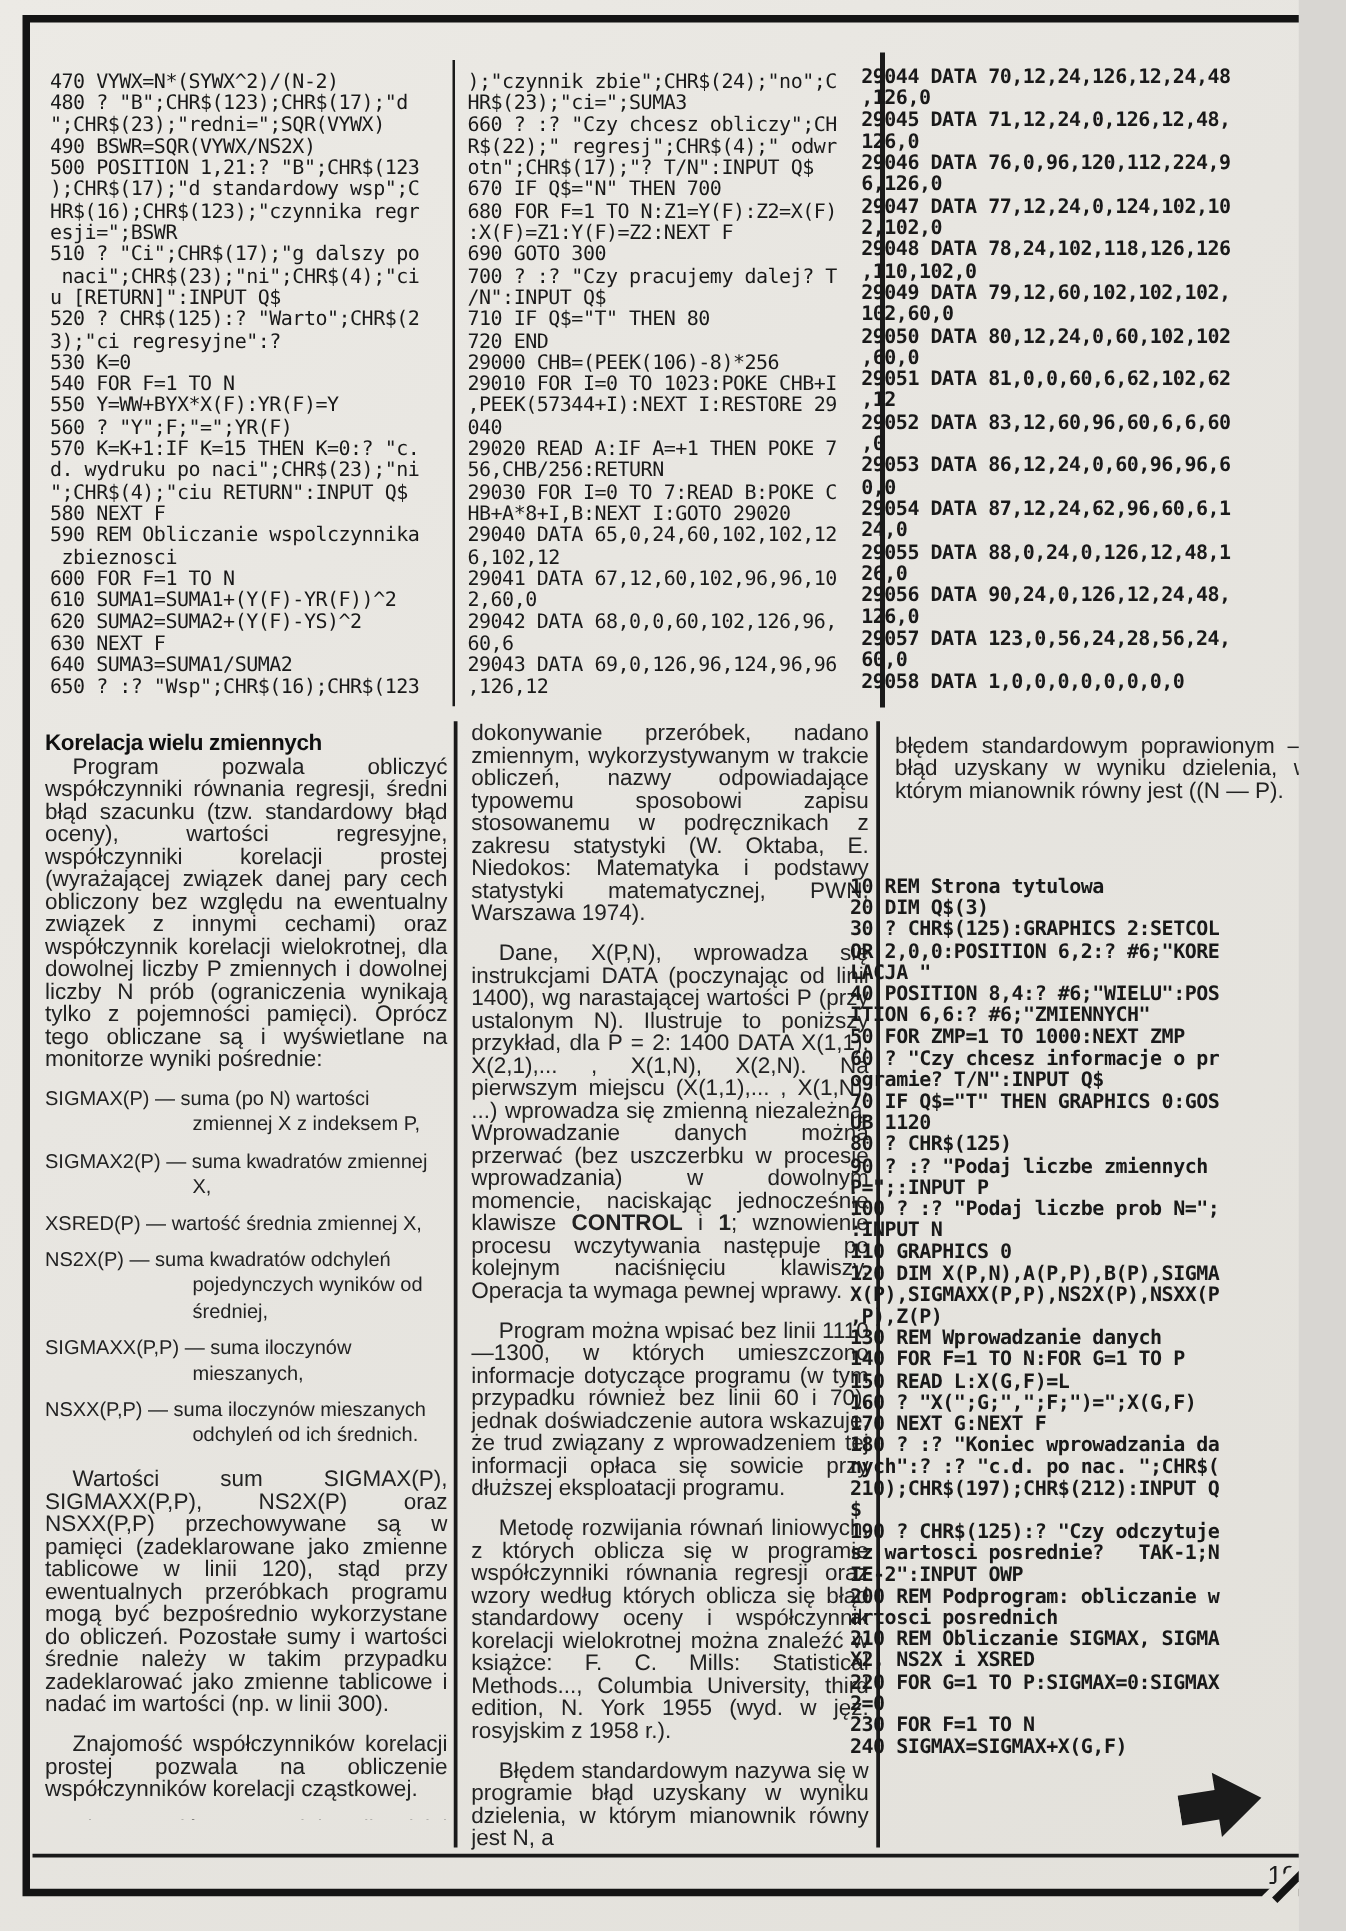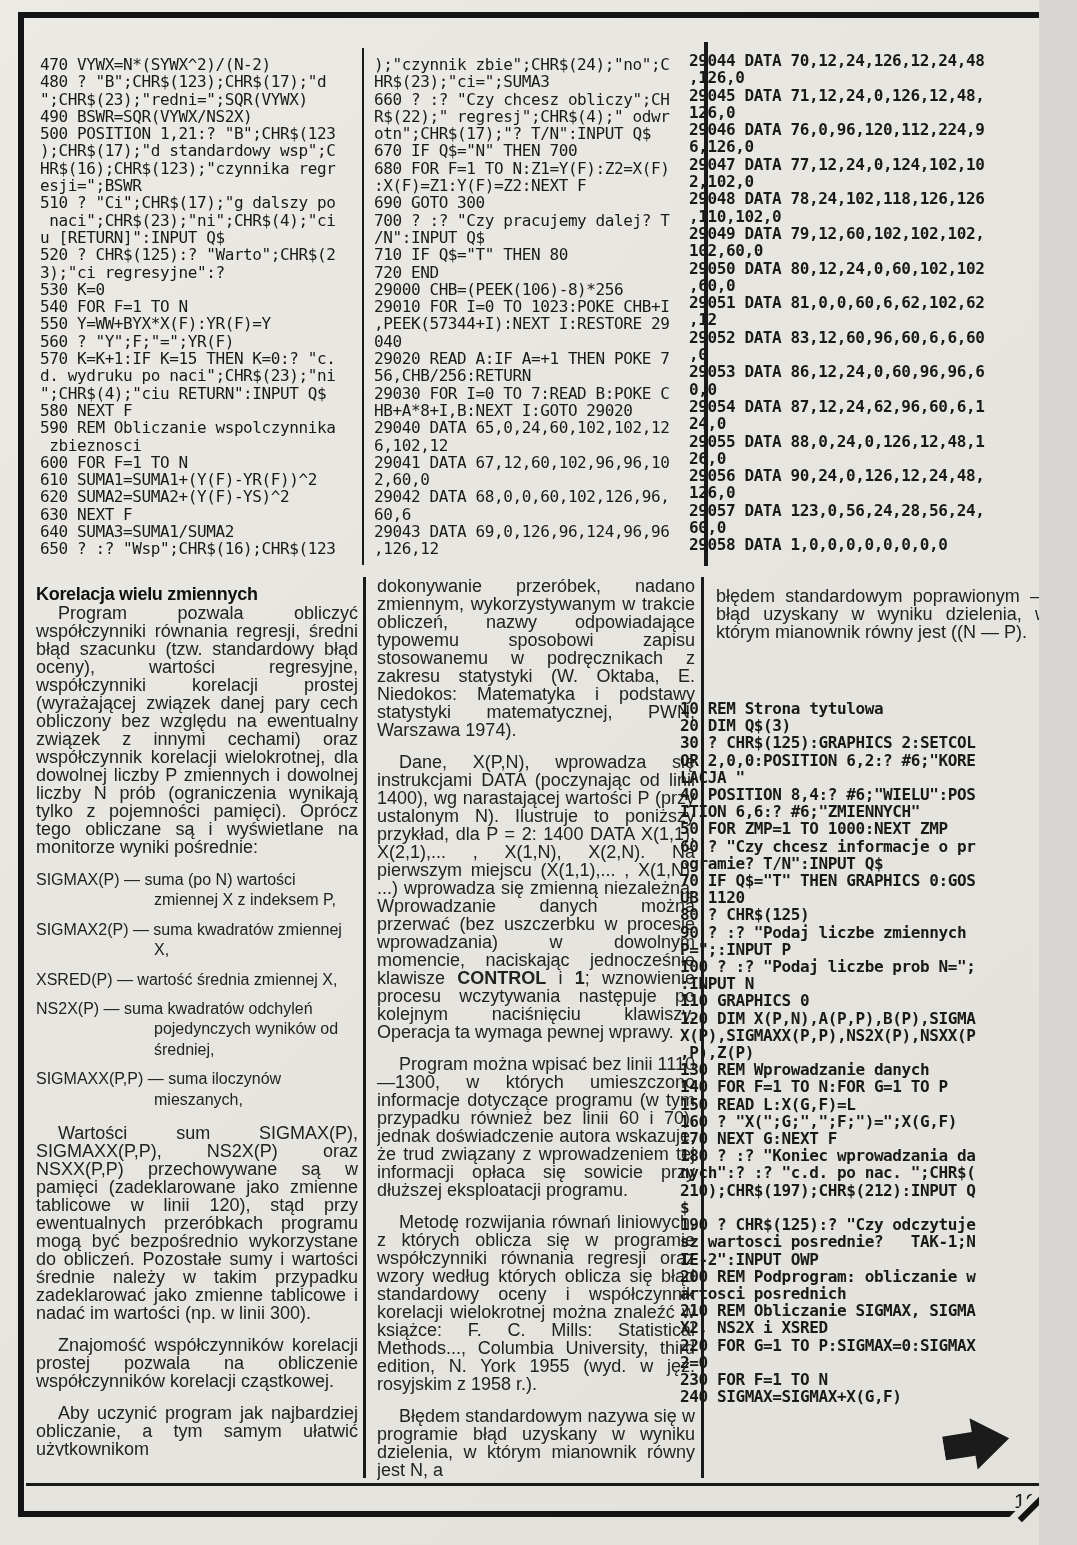--- a/index.html
+++ b/index.html
@@ -154,20 +154,21 @@
   <div class="vrule" style="left:701px;top:577px;width:3px;height:901px;"></div>
 
   <div class="textcol" style="left:36px;top:604px;width:322px;height:852px;">
     <p class="indent">Program pozwala obliczyć współczynniki równania regresji, średni błąd szacunku (tzw. standardowy błąd oceny), wartości regresyjne, współczynniki korelacji prostej (wyrażającej związek danej pary cech obliczony bez względu na ewentualny związek z innymi cechami) oraz współczynnik korelacji wielokrotnej, dla dowolnej liczby P zmiennych i dowolnej liczby N prób (ograniczenia wynikają tylko z pojemności pamięci). Oprócz tego obliczane są i wyświetlane na monitorze wyniki pośrednie:</p>
     <div class="deflist">
       <div class="defitem">SIGMAX(P) — suma (po N) wartości zmiennej X z indeksem P,</div>
       <div class="defitem">SIGMAX2(P) — suma kwadratów zmiennej X,</div>
       <div class="defitem">XSRED(P) — wartość średnia zmiennej X,</div>
       <div class="defitem">NS2X(P) — suma kwadratów odchyleń pojedynczych wyników od średniej,</div>
       <div class="defitem">SIGMAXX(P,P) — suma iloczynów mieszanych,</div>
+      <div class="defitem">NSXX(P,P) — suma iloczynów mieszanych odchyleń od ich średnich.</div>
     </div>
     <p class="indent">Wartości sum SIGMAX(P), SIGMAXX(P,P), NS2X(P) oraz NSXX(P,P) przechowywane są w pamięci (zadeklarowane jako zmienne tablicowe w linii 120), stąd przy ewentualnych przeróbkach programu mogą być bezpośrednio wykorzystane do obliczeń. Pozostałe sumy i wartości średnie należy w takim przypadku zadeklarować jako zmienne tablicowe i nadać im wartości (np. w linii 300).</p>
     <p class="indent">Znajomość współczynników korelacji prostej pozwala na obliczenie współczynników korelacji cząstkowej.</p>
     <p class="indent">Aby uczynić program jak najbardziej obliczanie, a tym samym ułatwić użytkownikom</p>
   </div>
 
   <div class="textcol" style="left:377px;top:577px;width:318px;height:905px;">
     <p>dokonywanie przeróbek, nadano zmiennym, wykorzystywanym w trakcie obliczeń, nazwy odpowiadające typowemu sposobowi zapisu stosowanemu w podręcznikach z zakresu statystyki (W. Oktaba, E. Niedokos: Matematyka i podstawy statystyki matematycznej, PWN, Warszawa 1974).</p>
     <p class="indent"><span>Dane, X(P,N), wprowadza się instrukcjami DATA (poczynając od linii 1400), wg narastającej wartości P (przy ustalonym N). Ilustruje to poniższy przykład, dla P = 2: 1400 DATA X(1,1), X(2,1),... , X(1,N), X(2,N). Na pierwszym miejscu (X(1,1),... , X(1,N), ...) wprowadza się zmienną niezależną. Wprowadzanie danych można przerwać (bez uszczerbku w procesie wprowadzania) w dowolnym momencie, naciskając jednocześnie klawisze </span><b>CONTROL</b><span> i </span><b>1</b><span>; wznowienie procesu wczytywania następuje po kolejnym naciśnięciu klawiszy. Operacja ta wymaga pewnej wprawy.</span></p>
     <p class="indent">Program można wpisać bez linii 1110—1300, w których umieszczono informacje dotyczące programu (w tym przypadku również bez linii 60 i 70), jednak doświadczenie autora wskazuje, że trud związany z wprowadzeniem tej informacji opłaca się sowicie przy dłuższej eksploatacji programu.</p>

